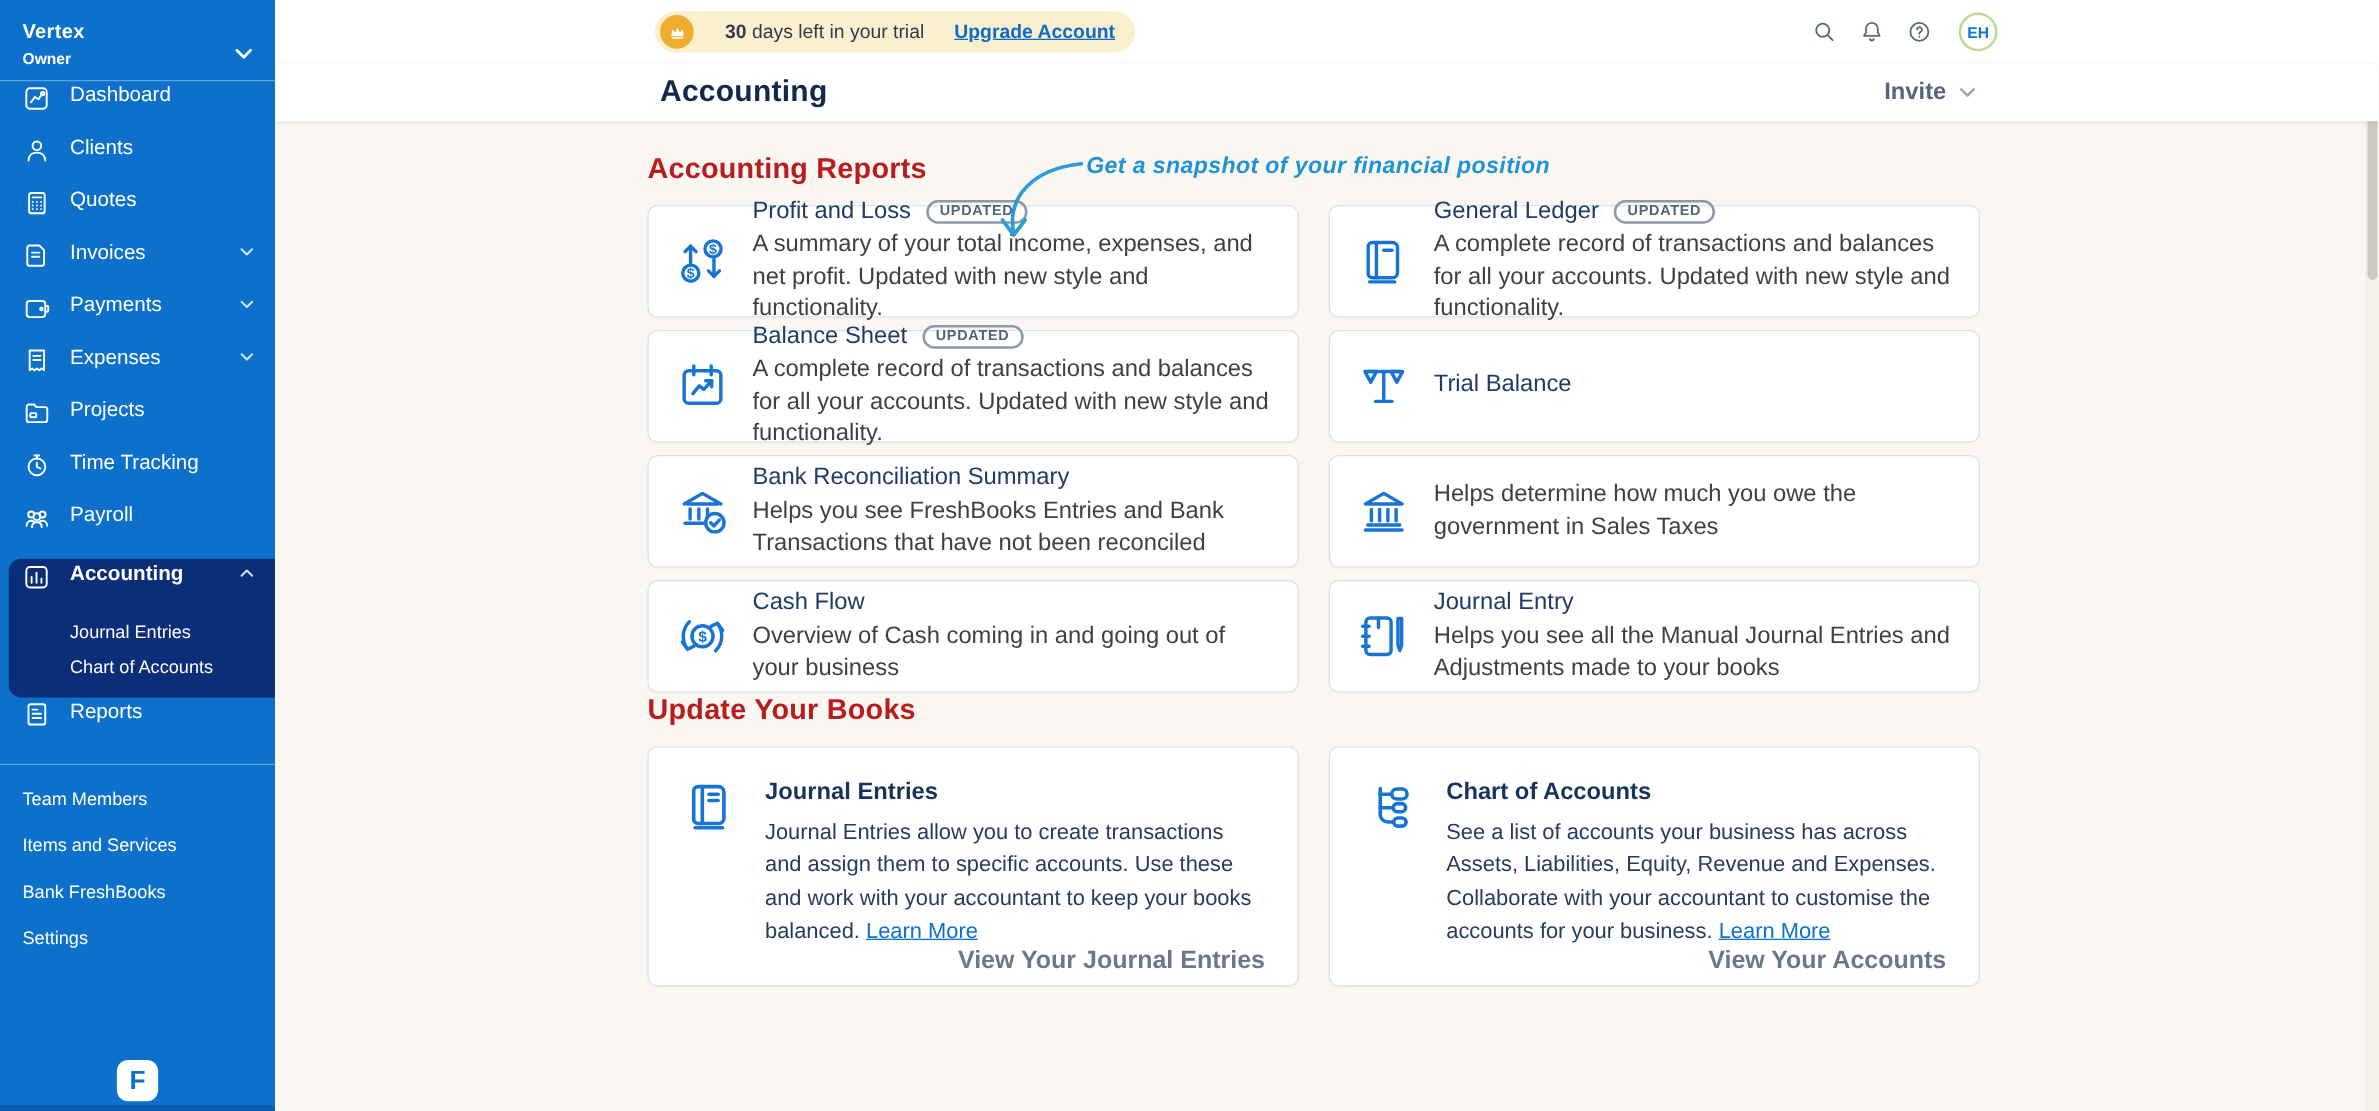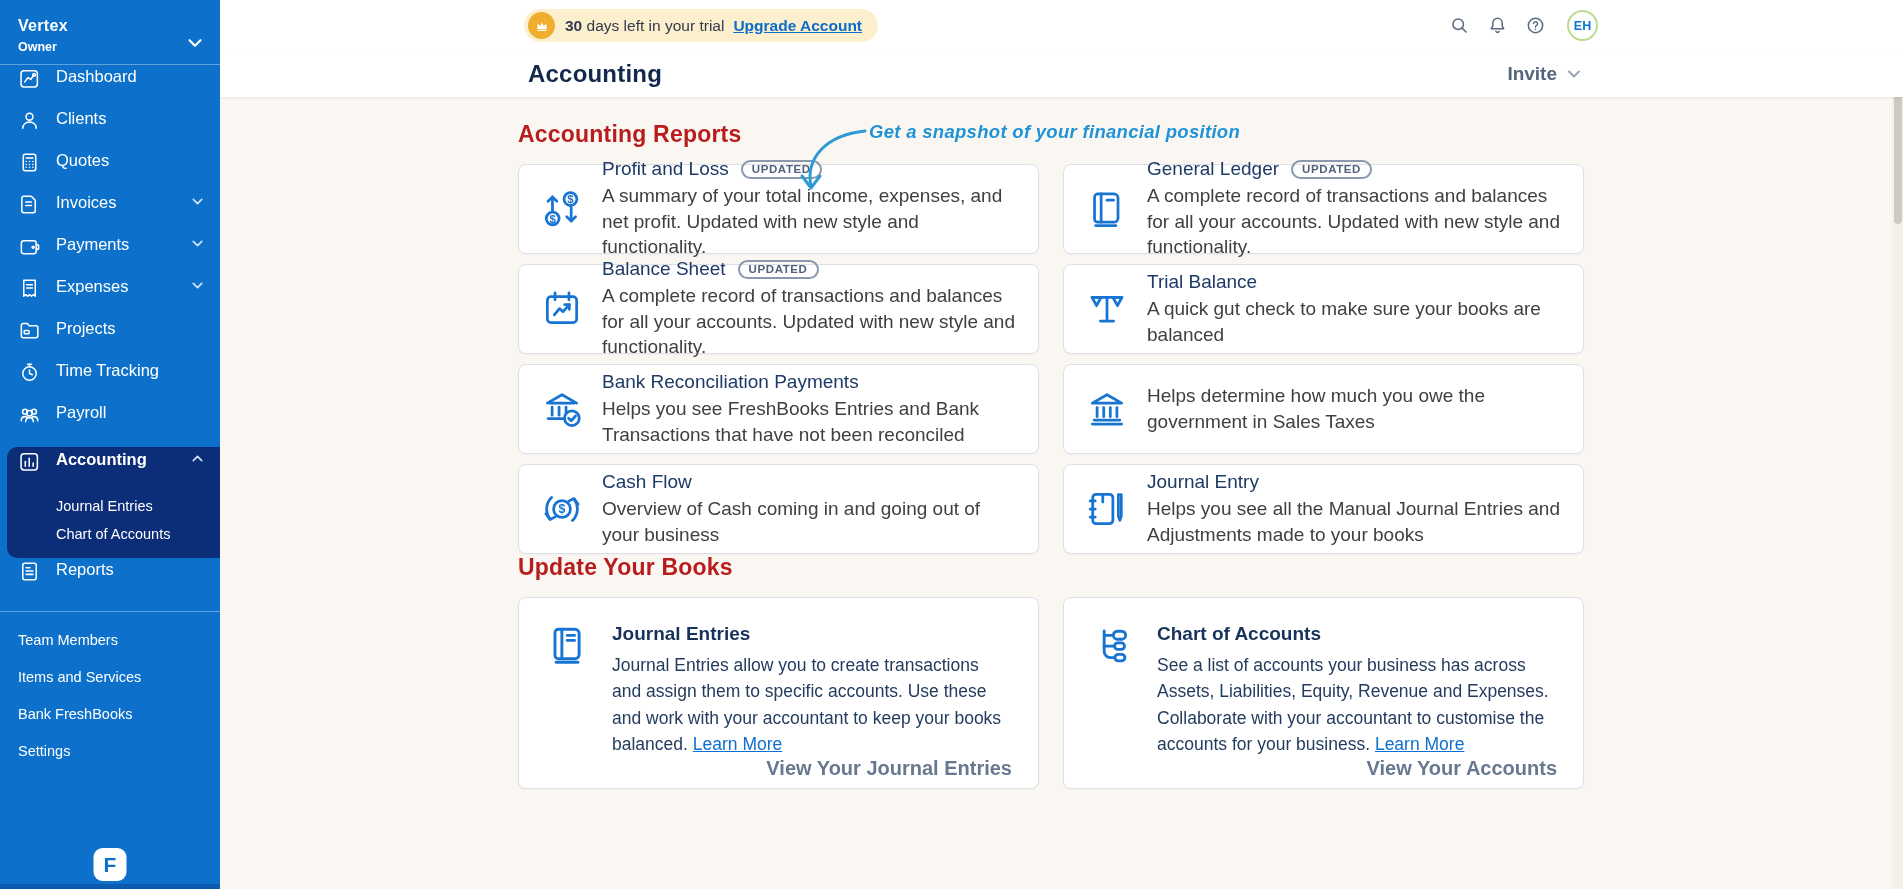--- a/index.html
+++ b/index.html
@@ -33,21 +33,21 @@
   .nav-sec { height:37px; display:flex; align-items:center; padding-left:18px; font-size:14.5px; cursor:pointer; }
   .sb-logo { position:absolute; bottom:8px; left:50%; transform:translateX(-50%);
     width:33px; height:33px; background:#fff; border-radius:9px; display:flex; align-items:center; justify-content:center;
     color:#0d71cb; font-weight:bold; font-size:21px; cursor:pointer; }
   .sb-bottom-strip { position:absolute; bottom:0; left:0; right:0; height:5px; background:#0b5cb1; }
 
   
   .main { flex:1; display:flex; flex-direction:column; position:relative; }
   .topbar { height:51px; background:#fff; position:relative; flex-shrink:0; }
   .trial { position:absolute; left:304px; top:9px; height:33px; background:#fcefcd; border-radius:17px;
-    display:flex; align-items:center; padding:0 16px 0 4px; }
+    display:flex; align-items:center; padding:0 16px 0 4px;gap:15px; }
   .crown { width:27px; height:27px; background:#f0ae2e; border-radius:50%; display:flex; align-items:center; justify-content:center; margin-right:10px; flex-shrink:0; }
   .crown svg { width:16px; height:16px; }
   .trial-text { font-size:15.5px; color:#313b4d; white-space:nowrap; }
   .upgrade { margin-left:9px; font-size:15.5px; font-weight:bold; color:#0b6cc9; text-decoration:underline; cursor:pointer; white-space:nowrap; }
   .top-icons { position:absolute; right:305px; top:0; height:51px; display:flex; align-items:center; gap:17px; color:#5a6a7e; }
   .tbtn { width:21px; height:21px; cursor:pointer; }
   .tbtn svg { width:100%; height:100%; display:block; }
   .avatar { width:31px; height:31px; border-radius:50%; border:2px solid #b9dc90; background:#fff; color:#0e77d1;
     font-weight:bold; font-size:12.5px; display:flex; align-items:center; justify-content:center; cursor:pointer; margin-left:4px; }
 
@@ -393,39 +393,38 @@
                 <path d="M3.8 5.6 h5 l-2.5 4.6 z"></path>
                 <path d="M15.2 5.6 h5 l-2.5 4.6 z"></path>
                 <line x1="12" y1="5.6" x2="12" y2="17.6"></line>
                 <line x1="8.4" y1="18.6" x2="15.6" y2="18.6"></line>
               </svg>
             </span>
             <div class="rcard-body">
               <div class="rcard-titlerow">
                 <span class="rcard-title">Trial Balance</span>
               </div>
-              <div class="rcard-desc">A quick gut check to make sure your books are balanced</div>
             </div>
           </div>
           <div class="rcard">
             <span class="rcard-icon">
               <svg viewBox="0 0 24 24" fill="none" stroke="currentColor" stroke-linecap="round" stroke-linejoin="round" stroke-width="1.5">
                 <path d="M4 8.8 L12 4.2 l8 4.6"></path>
                 <line x1="5.4" y1="8.8" x2="18.6" y2="8.8"></line>
                 <line x1="6.6" y1="11" x2="6.6" y2="15.4"></line>
                 <line x1="10.4" y1="11" x2="10.4" y2="15.4"></line>
                 <line x1="14.2" y1="11" x2="14.2" y2="15.4"></line>
                 <line x1="4.4" y1="17.2" x2="12.6" y2="17.2"></line>
                 <circle cx="17.4" cy="17" r="4" fill="#fff"></circle>
                 <polyline points="15.6,17 17,18.4 19.4,15.8"></polyline>
               </svg>
             </span>
             <div class="rcard-body">
               <div class="rcard-titlerow">
-                <span class="rcard-title">Bank Reconciliation Payments</span>
+                <span class="rcard-title">Bank Reconciliation Summary</span>
               </div>
               <div class="rcard-desc">Helps you see FreshBooks Entries and Bank Transactions that have not been reconciled</div>
             </div>
           </div>
           <div class="rcard">
             <span class="rcard-icon">
               <svg viewBox="0 0 24 24" fill="none" stroke="currentColor" stroke-linecap="round" stroke-linejoin="round" stroke-width="1.5">
                 <path d="M4 8.8 L12 4.2 l8 4.6 z"></path>
                 <line x1="6.6" y1="11.2" x2="6.6" y2="16.2"></line>
                 <line x1="10.2" y1="11.2" x2="10.2" y2="16.2"></line>

